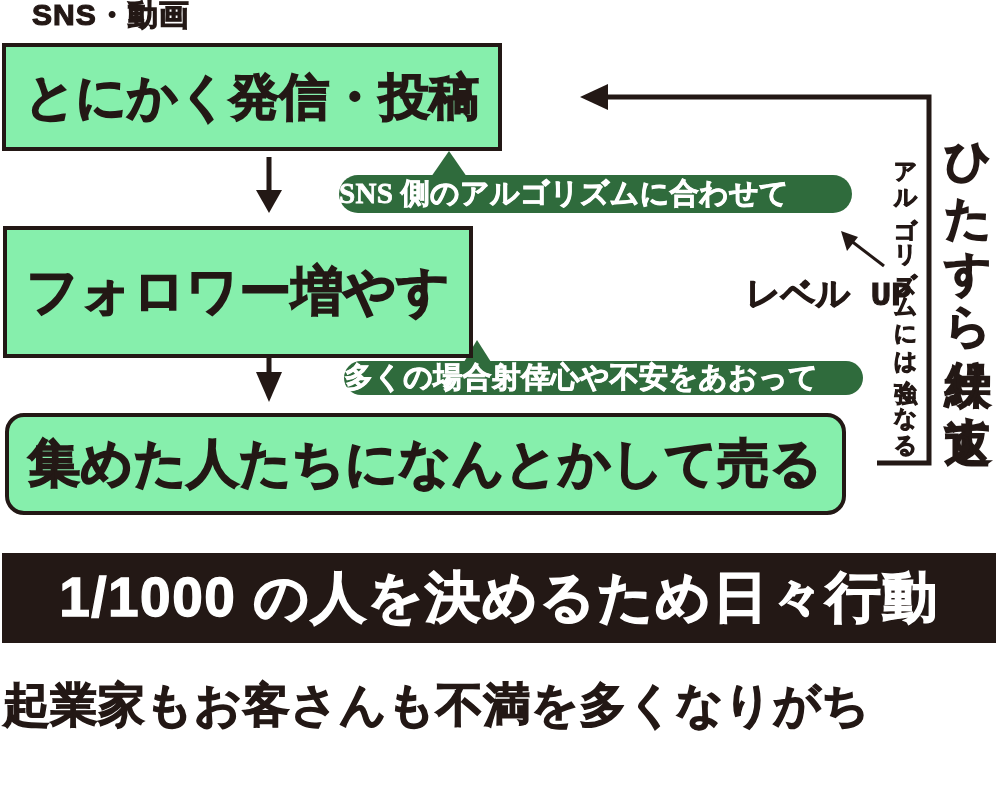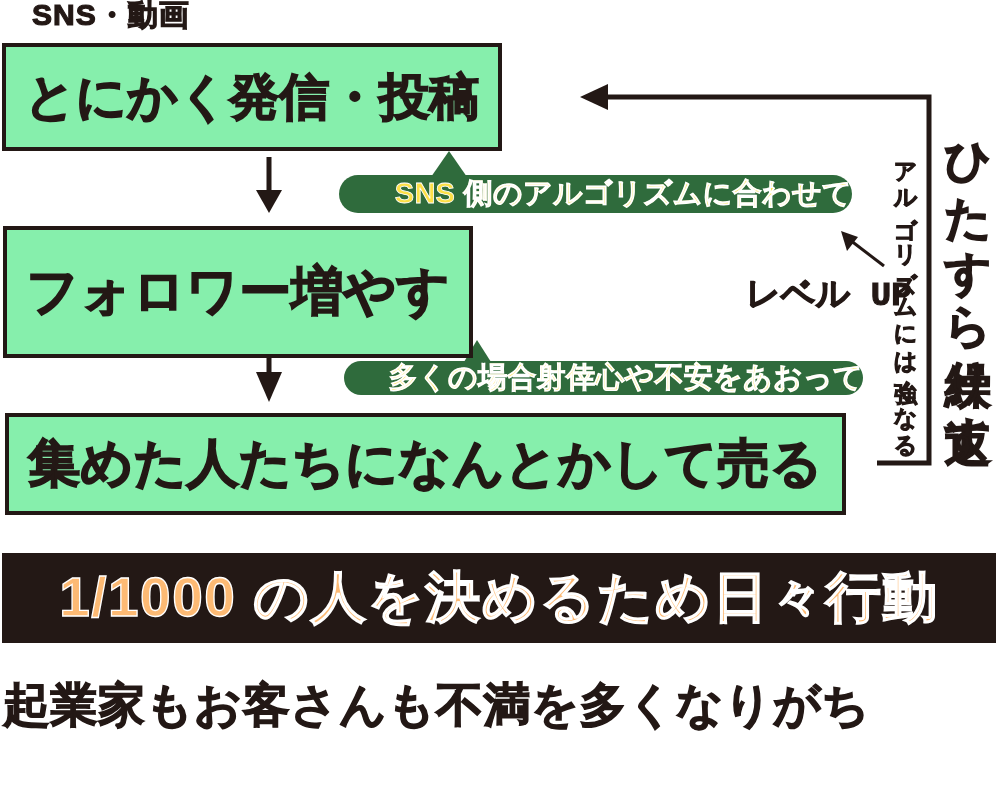--- a/index.html
+++ b/index.html
@@ -3,25 +3,25 @@
 <meta charset="utf-8">
 <style>
   html,body{margin:0;padding:0;}
   body{width:1000px;height:797px;position:relative;background:#fff;overflow:hidden;
        font-family:"Liberation Sans","DejaVu Sans",sans-serif;color:var(--ink,#231815);}
   .abs{position:absolute;}
   #top-label{left:32px;top:-2px;font-size:30px;font-weight:bold;letter-spacing:1px;line-height:1.1;-webkit-text-stroke:1.2px var(--ink,#231815);}
   .flowbox{border:4px solid var(--ink,#231815);box-sizing:border-box;display:flex;align-items:center;justify-content:center;font-weight:bold;background:#86efac;white-space:nowrap;-webkit-text-stroke:1.6px var(--ink,#231815);}
   #box1{left:2px;top:43px;width:500px;height:108px;font-size:50px;}
   #box2{left:3px;top:226px;width:470px;height:132px;font-size:52px;}
-  #box3{left:5px;top:413px;width:841px;height:102px;font-size:52px;}
-  .pill{position:absolute;background:var(--green,#2f6b3c);color:#fde047;border-radius:19px;display:flex;align-items:center;justify-content:flex-end;font-weight:bold;font-size:29px;letter-spacing:0.3px;white-space:nowrap;-webkit-text-stroke:0.8px #fff;}
+  #box3{left:5px;top:413px;width:841px;height:102px;font-size:52px;border-radius:19px;}
+  .pill{position:absolute;background:var(--green,#2f6b3c);color:#ffffff;border-radius:19px;display:flex;align-items:center;justify-content:flex-start;font-weight:bold;font-size:29px;letter-spacing:0.3px;white-space:nowrap;font-family:Liberation Serif, serif;-webkit-text-stroke:0.8px #fff;}
   #pill1{left:339px;top:175px;width:513px;height:38px;}
   #pill2{left:344px;top:361px;width:519px;height:34px;}
-  #banner{left:2px;top:553px;width:994px;height:90px;background:var(--ink,#231815);color:#fdba74;display:flex;align-items:center;justify-content:center;font-weight:bold;font-size:55px;letter-spacing:1.5px;white-space:nowrap;-webkit-text-stroke:1.3px #fff;}
+  #banner{left:2px;top:553px;width:994px;height:90px;background:var(--ink,#231815);color:#ffffff;display:flex;align-items:center;justify-content:center;font-weight:bold;font-size:55px;letter-spacing:1.5px;white-space:nowrap;-webkit-text-stroke:1.3px #fff;}
   #bottom-text{left:3px;top:679px;font-size:47px;font-weight:bold;line-height:52px;white-space:nowrap;letter-spacing:0.5px;-webkit-text-stroke:1.2px var(--ink,#231815);}
   #level-up{left:746px;top:279px;font-size:34px;font-weight:bold;white-space:nowrap;line-height:1;font-family:Liberation Mono, monospace;-webkit-text-stroke:1.2px var(--ink,#231815);}
   .vtext{position:absolute;writing-mode:vertical-rl;font-weight:bold;white-space:nowrap;}
   #v-big{left:938px;top:111px;font-size:46px;letter-spacing:1.5px;-webkit-text-stroke:1.6px var(--ink,#231815);}
   #v-small{left:891px;top:146px;font-size:23px;letter-spacing:1px;-webkit-text-stroke:1px var(--ink,#231815);}
   #diagram-lines{position:absolute;left:0;top:0;}
 </style>
 </head>
 <body>
 

